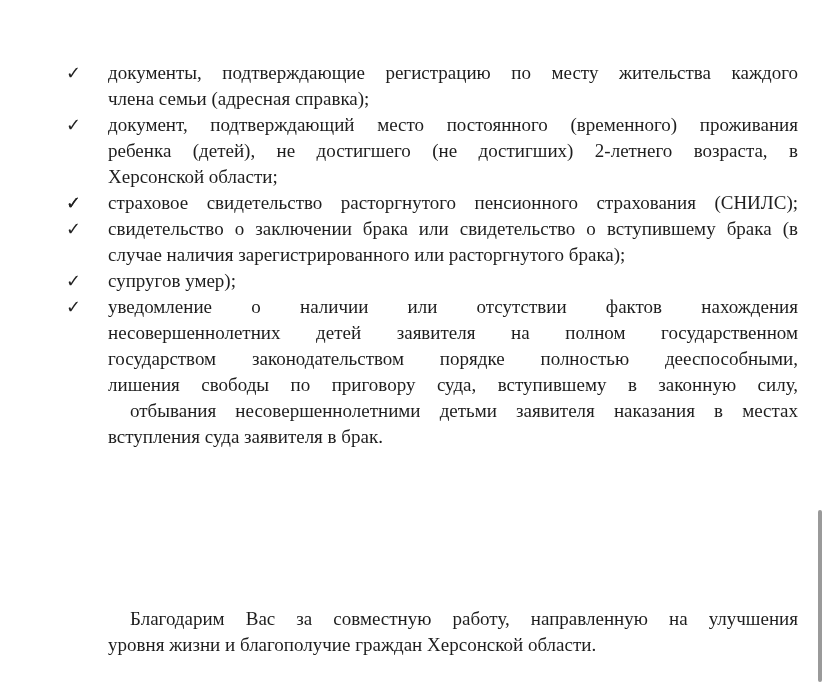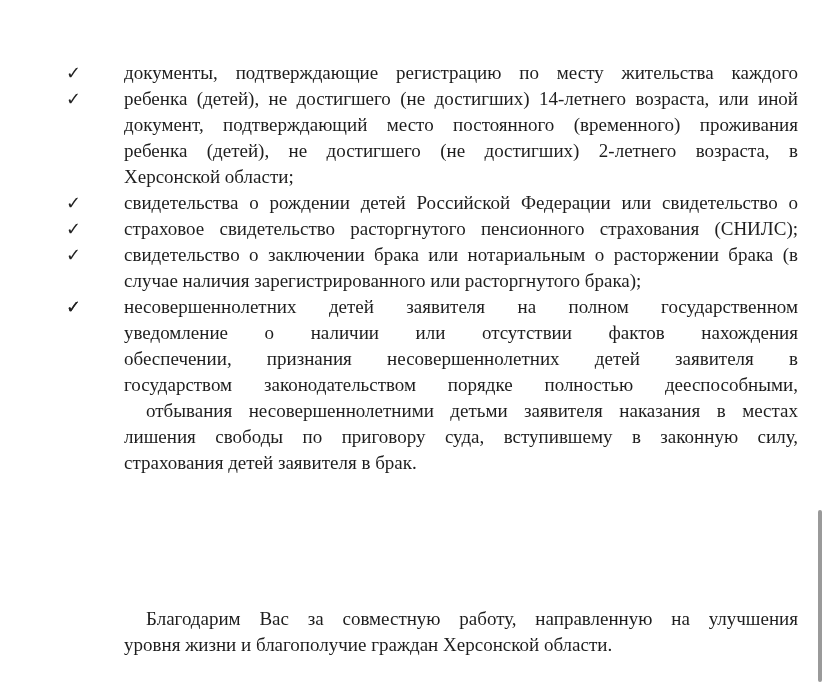--- a/index.html
+++ b/index.html
@@ -20,74 +20,73 @@
   .item {
     position: relative; padding-left: 44px;
   }
   .check {
     position: absolute; left: 2px; top: 0; font-size: 18px;
     line-height: 26px; color: #222;
   }
   .line {
     display: block; font-size: 19px; line-height: 26px;
     text-align: justify; text-align-last: justify;
-    white-space: nowrap; height: 26px; margin-left: 16px;
+    white-space: nowrap; height: 26px;
   }
   .line.last { text-align-last: left; }
   .line.indent { padding-left: 22px; }
   .para {
     position: absolute; left: 108px; width: 690px;
   }
   .scrollbar {
     position: absolute; left: 818px; top: 510px; width: 4px; height: 172px;
     background: #9a9a9a; border-radius: 2px;
   }
 </style>
 </head>
 <body>
 
 <div class="page">
 
   <ul class="list">
     <li class="item">
       <span class="check">✓</span>
       <span class="line">документы, подтверждающие регистрацию по месту жительства каждого</span>
+      <span class="line last">члена семьи (адресная справка);</span>
     </li>
     <li class="item">
       <span class="check">✓</span>
-      <span class="line">ребенка (детей), не достигшего (не достигших) 14-летнего возраста, или иной</span>
       <span class="line">документ, подтверждающий место постоянного (временного) проживания</span>
       <span class="line">ребенка (детей), не достигшего (не достигших) 2-летнего возраста, в</span>
       <span class="line last">Херсонской области;</span>
     </li>
     <li class="item">
       <span class="check">✓</span>
-      <span class="line">свидетельства о рождении детей Российской Федерации или свидетельство о</span>
     </li>
     <li class="item">
       <span class="check">✓</span>
       <span class="line">страховое свидетельство расторгнутого пенсионного страхования (СНИЛС);</span>
     </li>
     <li class="item">
       <span class="check">✓</span>
-      <span class="line">свидетельство о заключении брака или нотариальным о расторжении брака (в</span>
+      <span class="line">свидетельство о заключении брака или свидетельство о вступившему брака (в</span>
       <span class="line last">случае наличия зарегистрированного или расторгнутого брака);</span>
     </li>
     <li class="item">
       <span class="check">✓</span>
+      <span class="line last">супругов умер);</span>
     </li>
     <li class="item">
       <span class="check">✓</span>
+      <span class="line">уведомление о наличии или отсутствии фактов нахождения</span>
       <span class="line">несовершеннолетних детей заявителя на полном государственном</span>
-      <span class="line">уведомление о наличии или отсутствии фактов нахождения</span>
-      <span class="line">обеспечении, признания несовершеннолетних детей заявителя в</span>
       <span class="line">государством законодательством порядке полностью дееспособными,</span>
+      <span class="line">лишения свободы по приговору суда, вступившему в законную силу,</span>
       <span class="line indent">отбывания несовершеннолетними детьми заявителя наказания в местах</span>
-      <span class="line">лишения свободы по приговору суда, вступившему в законную силу,</span>
-      <span class="line last">страхования детей заявителя в брак.</span>
+      <span class="line last">вступления суда заявителя в брак.</span>
     </li>
   </ul>
 
   <div class="para" style="top:606px;">
     <span class="line indent">Благодарим Вас за совместную работу, направленную на улучшения</span>
     <span class="line last">уровня жизни и благополучие граждан Херсонской области.</span>
   </div>
 
   <div class="scrollbar"></div>
 </div>

